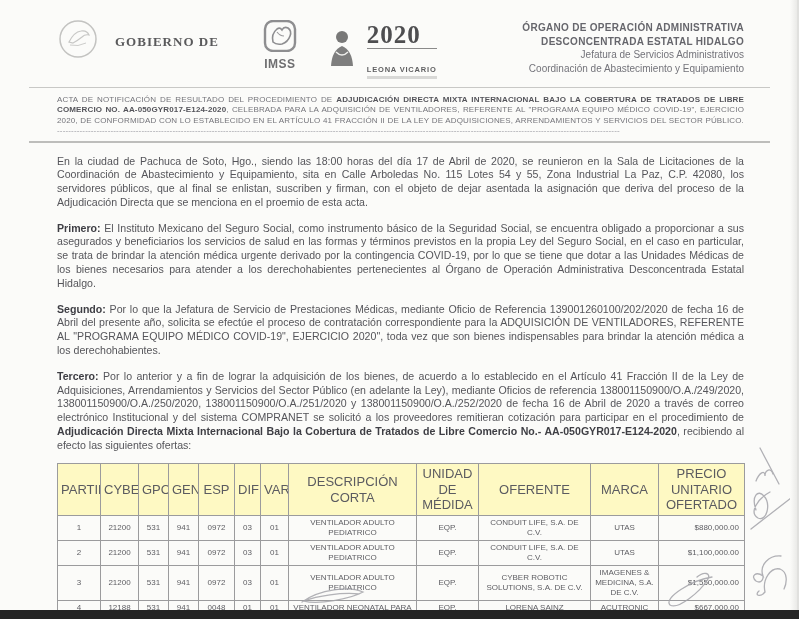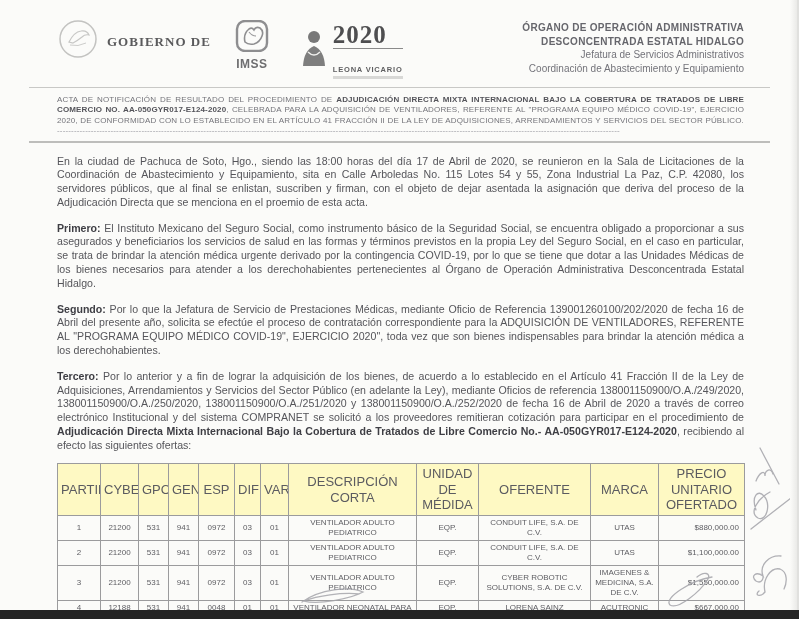--- a/index.html
+++ b/index.html
@@ -8,27 +8,27 @@
 
   
   .bottom-bar{position:absolute;left:0;right:0;bottom:0;height:9px;background:#242424;}
   .right-strip{position:absolute;right:0;top:0;bottom:9px;width:7px;
     background:linear-gradient(to right,#fbfbf9,#eaeae8);border-right:2px solid #e0e0de;}
 
   .content{padding:18px 55px 0 57px;}
 
   
   .hdr{display:flex;align-items:flex-start;}
-  .gob{display:flex;align-items:center;gap:8px;}
+  .gob{display:flex;align-items:center;gap:16px;}
   .gob-txt{font-family:"Liberation Serif",serif;color:#5a5a5c;line-height:1;}
   .gob-top{font-size:13px;font-weight:bold;letter-spacing:1px;}
   .gob-bottom{font-size:22px;font-weight:bold;letter-spacing:1.5px;margin-top:2px;}
-  .imss{margin-left:24px;text-align:center;margin-top:2px;}
+  .imss{margin-left:44px;text-align:center;margin-top:2px;}
   .imss-label{font-size:12px;font-weight:bold;color:#6e6e70;letter-spacing:.5px;margin-top:1px;}
-  .leona{margin-left:30px;display:flex;align-items:center;gap:4px;margin-top:4px;}
+  .leona{margin-left:30px;display:flex;align-items:center;gap:10px;margin-top:4px;}
   .leona-block{line-height:1;}
   .leona-year{font-family:"Liberation Serif",serif;font-size:25px;font-weight:bold;color:#4e4e50;letter-spacing:1px;}
   .leona-name{font-size:7.5px;font-weight:bold;color:#5e5e60;letter-spacing:.8px;border-top:1px solid #8a8a8a;margin-top:1px;padding-top:17px;}
   .leona-sub{height:3px;background:#d8d8d6;margin-top:2px;}
   .org{margin-left:auto;text-align:right;color:#73737a;font-size:10px;line-height:1.35;padding-top:3px;}
   .org div:nth-child(1),.org div:nth-child(2){font-weight:bold;color:#66666c;letter-spacing:.3px;}
 
   .rule{border-top:1px solid #c8c8c6;margin:8px -26px 0 -28px;}
   .rule2{border-top:2px solid #bdbdbb;margin:3px -26px 0 -28px;}
 

